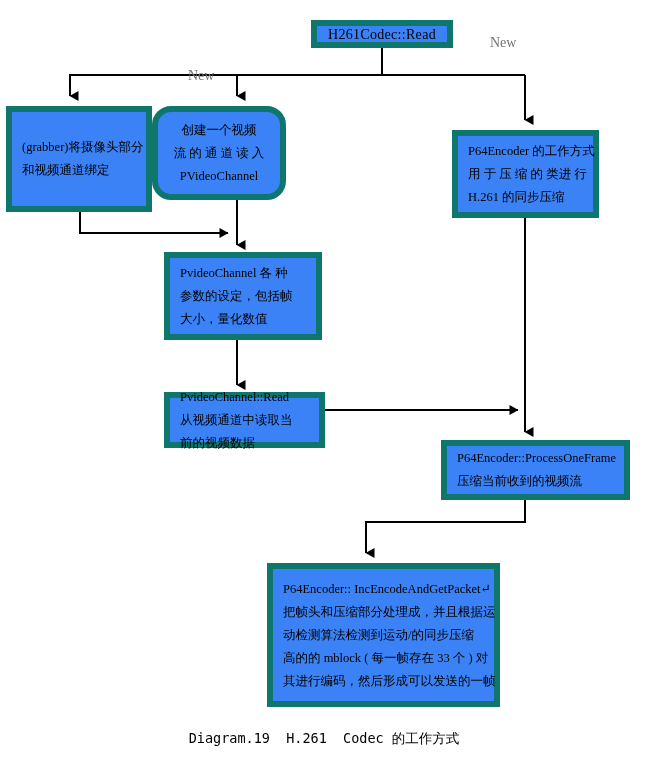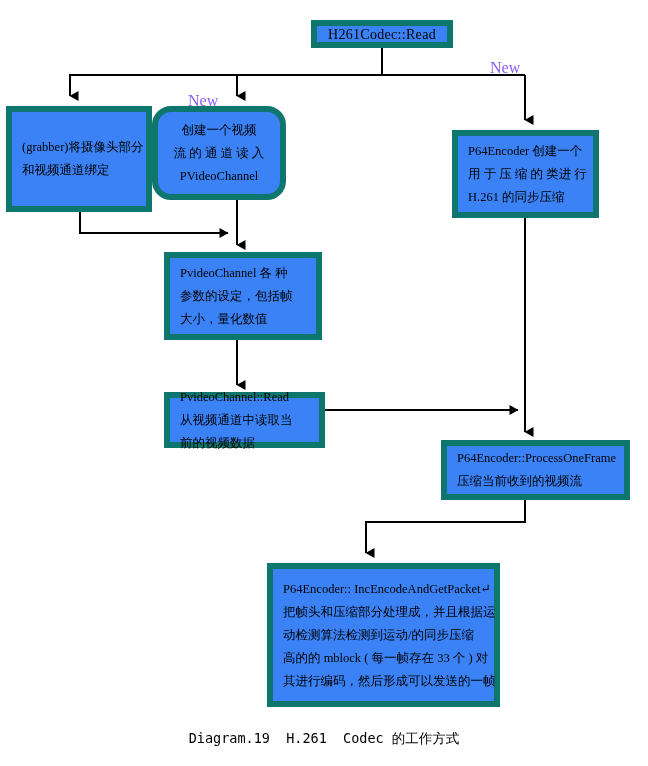--- a/index.html
+++ b/index.html
@@ -38,26 +38,25 @@
     line-height: 23px;
   }
   .pad-l .ln { padding-left: 10px; text-align: left; }
   .pad-c .ln { text-align: center; }
 
   
   #node-read .ln { font-size: 14px; letter-spacing: 0.3px; text-align: center; }
 
   .edge-label {
     position: absolute;
-    font-size: 16px;
-    color: #8b5cf6;
+    font-size: 14px;
+    color: #737373;
     white-space: pre;
     z-index: 3;
     font-family: "Liberation Serif", "DejaVu Serif", serif;
-    margin-top: 24px;
   }
   #caption {
     position: absolute;
     left: 0;
     width: 648px;
     text-align: center;
     font-family: "DejaVu Sans Mono", "Liberation Mono", monospace;
     font-size: 13.5px;
     color: #000000;
     white-space: pre;
@@ -128,21 +127,21 @@
   <div class="node pad-c" style="left:152px; top:106px; width:134px; height:94px;border-radius:19px;">
     <div class="lines">
       <span class="ln">创建一个视频</span>
       <span class="ln">流 的 通 道 读 入</span>
       <span class="ln">PVideoChannel</span>
     </div>
   </div>
 
   <div class="node pad-l" style="left:452px; top:130px; width:147px; height:88px;">
     <div class="lines">
-      <span class="ln">P64Encoder 创建一个</span>
+      <span class="ln">P64Encoder 的工作方式</span>
       <span class="ln">用 于 压 缩 的 类进 行</span>
       <span class="ln">H.261 的同步压缩</span>
     </div>
   </div>
 
   <div class="node pad-l" style="left:164px; top:252px; width:158px; height:88px;">
     <div class="lines">
       <span class="ln">PvideoChannel 各 种</span>
       <span class="ln">参数的设定，包括帧</span>
       <span class="ln">大小，量化数值</span>

